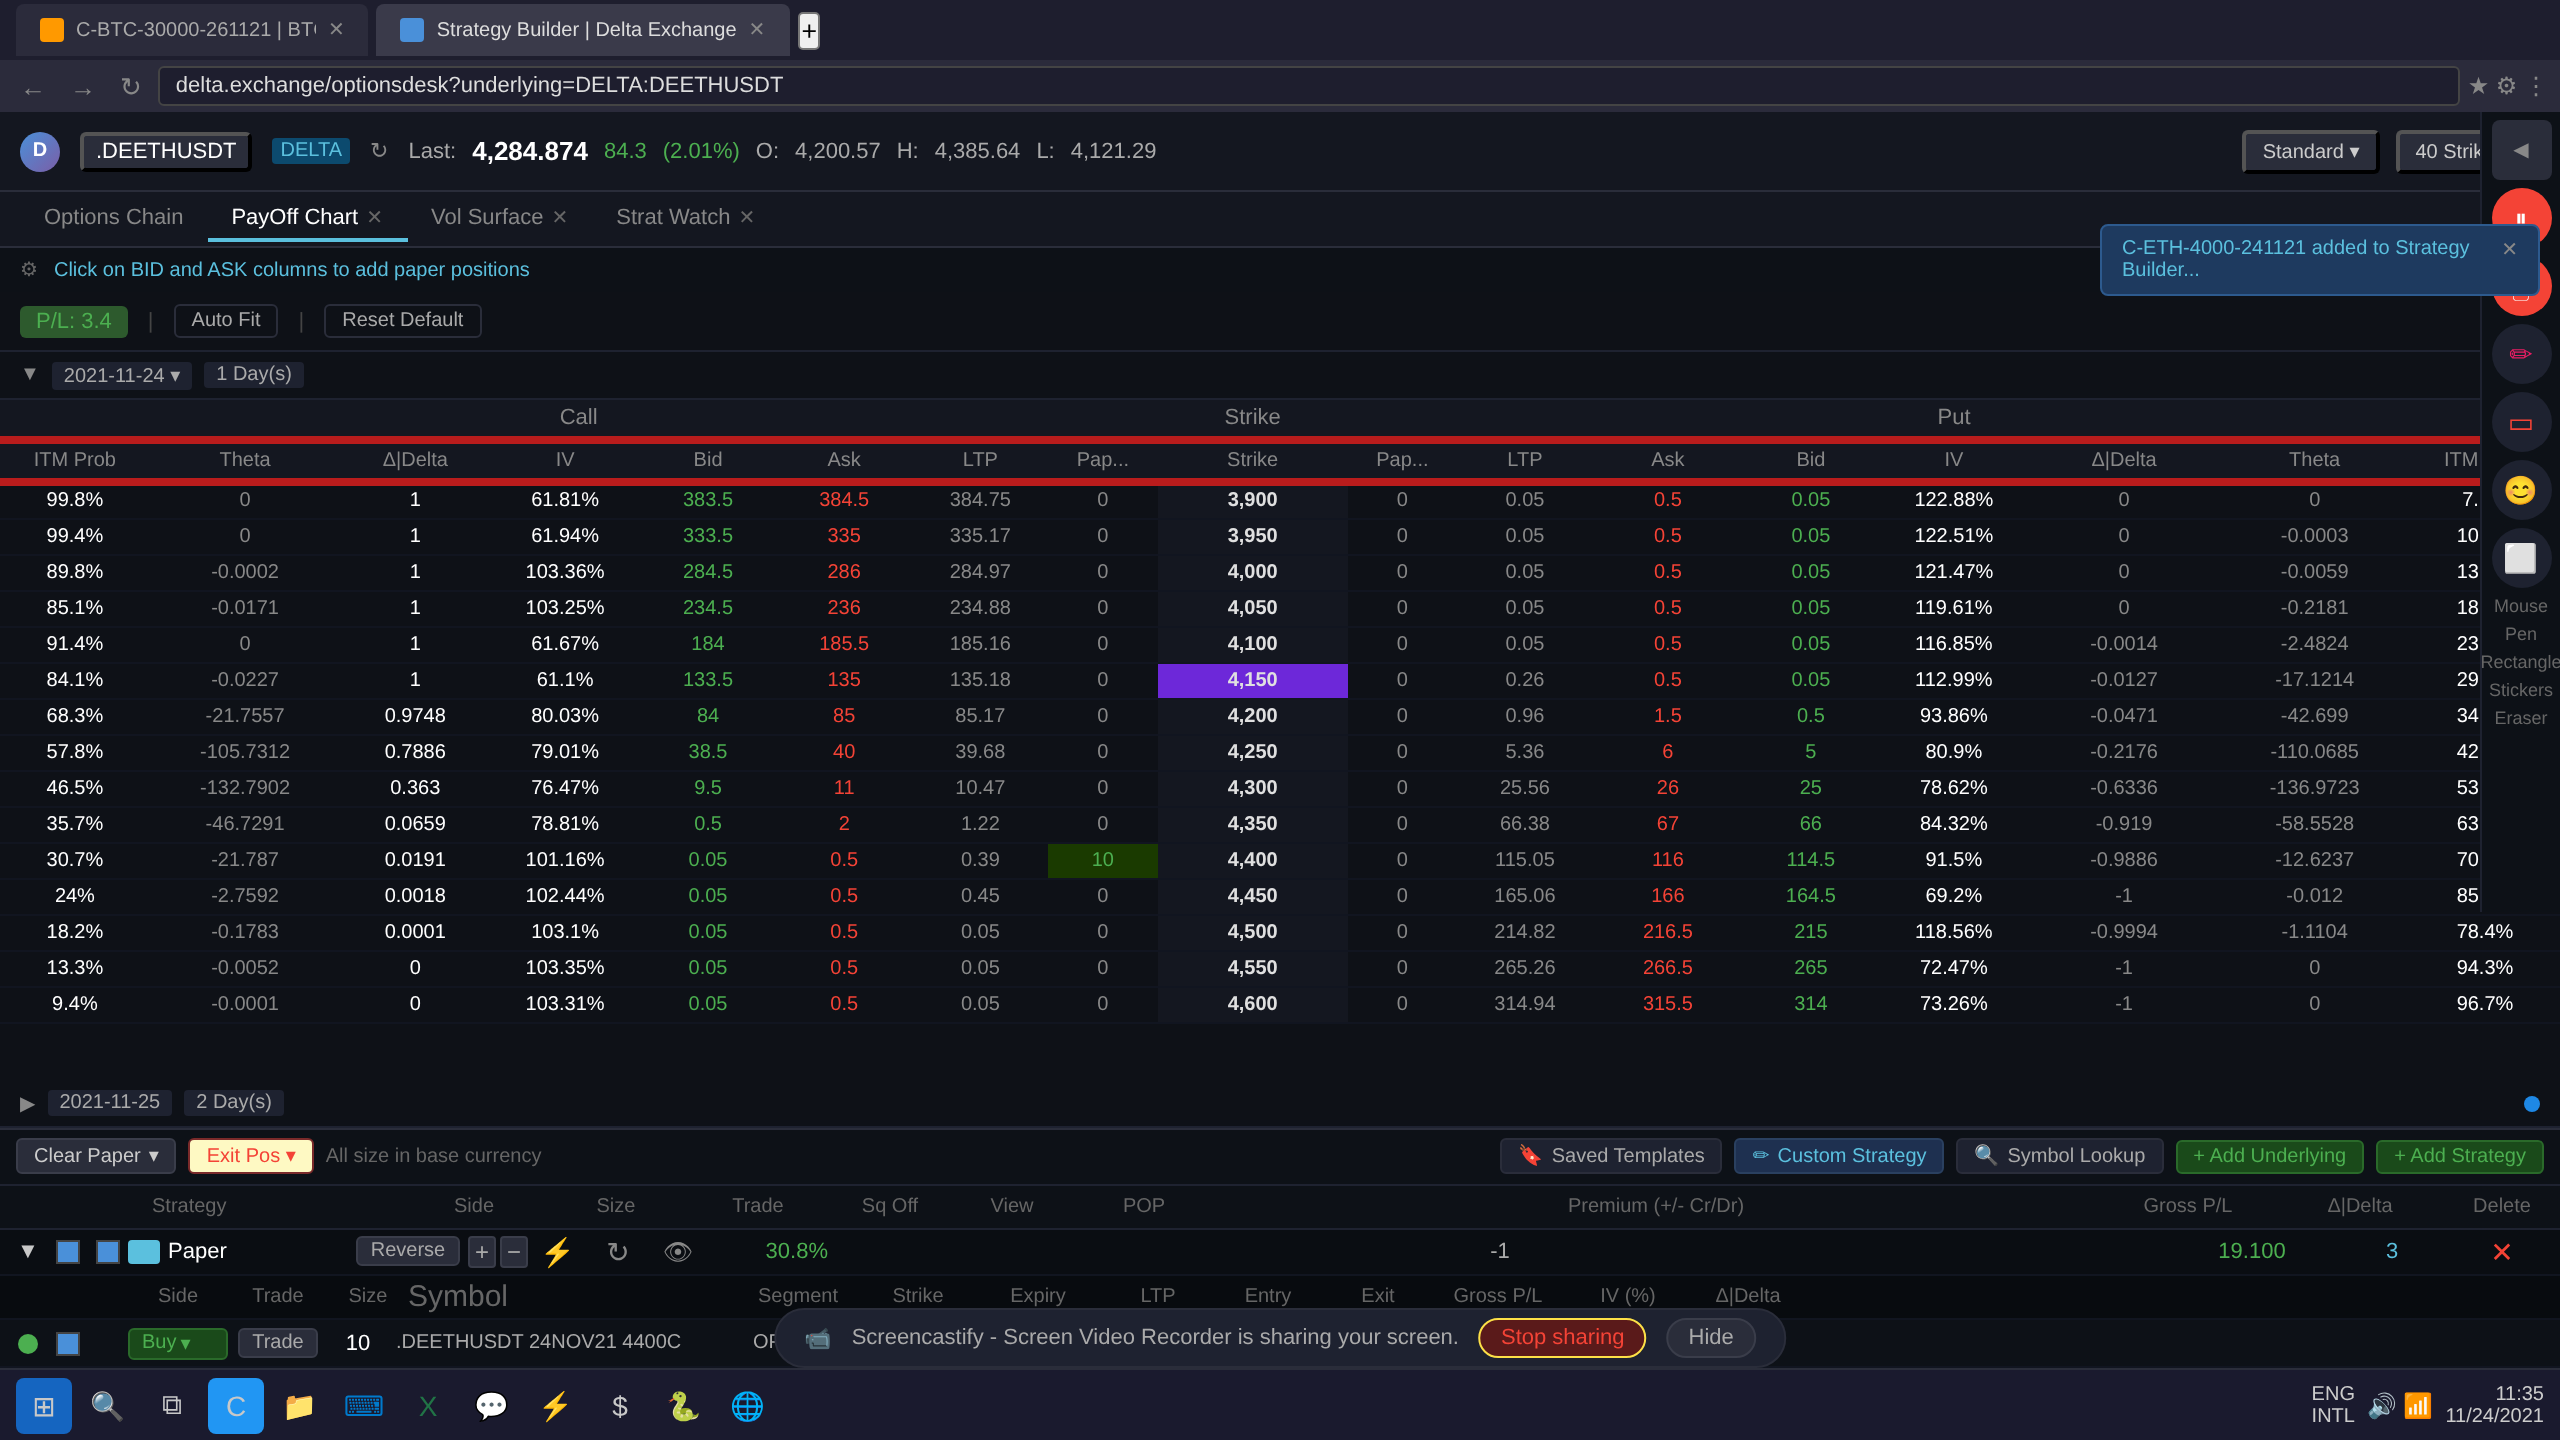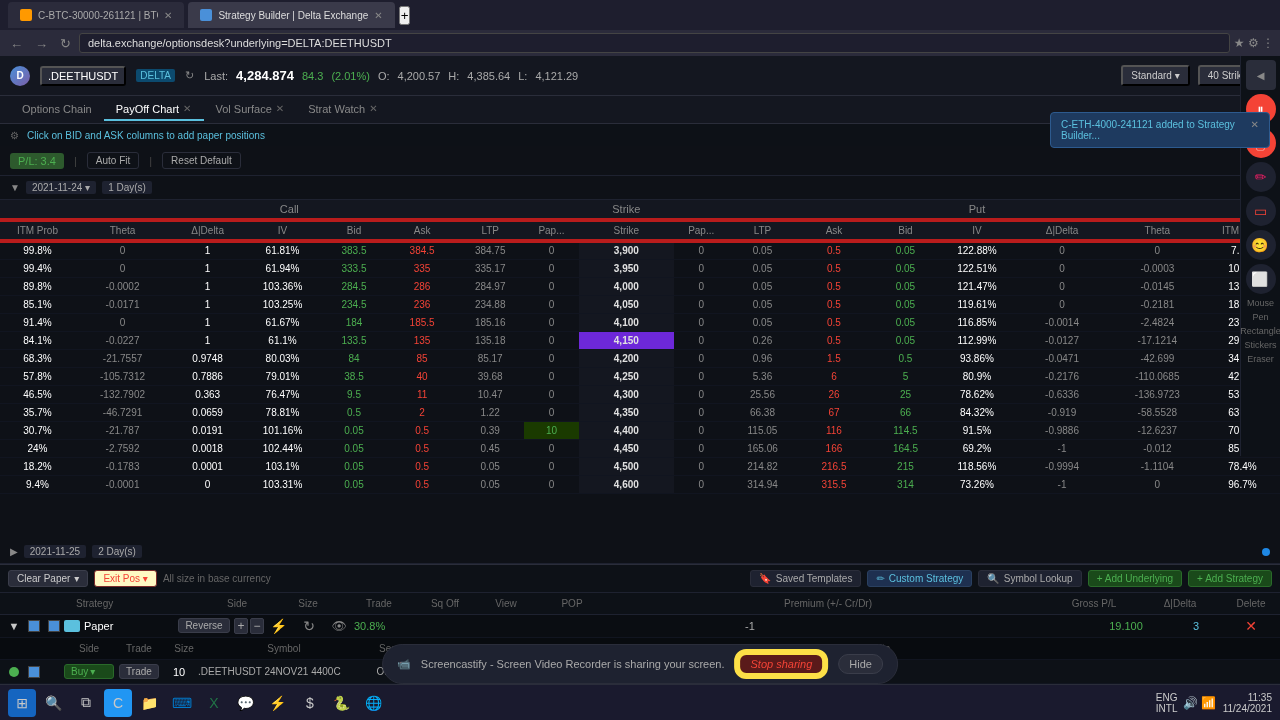--- a/index.html
+++ b/index.html
@@ -521,26 +521,25 @@
       display: flex;
       align-items: center;
       gap: 10px;
       font-size: 11px;
       color: #aaa;
       z-index: 200;
     }
     .stop-sharing-btn {
       background: #5a1a1a;
       color: #f44336;
-      border: 6px solid #fde047;
+      border: 1px solid #fde047;
       padding: 3px 10px;
       border-radius: 12px;
       font-size: 11px;
       cursor: pointer;
-      font-style: italic;
     }
     .hide-btn {
       background: #2a2d3a;
       color: #aaa;
       border: 1px solid #3a3d4a;
       padding: 3px 10px;
       border-radius: 12px;
       font-size: 11px;
       cursor: pointer;
     }
@@ -806,21 +805,21 @@
       <td class="ask-cell">286</td>
       <td class="text-gray">284.97</td>
       <td class="text-gray" style="">0</td>
       <td class="strike-cell" style="background:#141720;font-weight:bold;">4,000</td>
       <td class="text-gray">0</td>
       <td class="text-gray">0.05</td>
       <td class="ask-cell">0.5</td>
       <td class="bid-cell">0.05</td>
       <td class="text-white">121.47%</td>
       <td class="text-gray">0</td>
-      <td class="text-gray">-0.0145</td>
+      <td class="text-gray">-0.0059</td>
       <td class="text-white">13.9%</td>
     </tr>
               <tr>
       <td class="text-white">85.1%</td>
       <td class="text-gray">-0.0171</td>
       <td class="text-white">1</td>
       <td class="text-white">103.25%</td>
       <td class="bid-cell">234.5</td>
       <td class="ask-cell">236</td>
       <td class="text-gray">234.88</td>
@@ -998,20 +997,39 @@
       <td class="text-gray" style="">0</td>
       <td class="strike-cell" style="background:#141720;font-weight:bold;">4,500</td>
       <td class="text-gray">0</td>
       <td class="text-gray">214.82</td>
       <td class="ask-cell">216.5</td>
       <td class="bid-cell">215</td>
       <td class="text-white">118.56%</td>
       <td class="text-gray">-0.9994</td>
       <td class="text-gray">-1.1104</td>
       <td class="text-white">78.4%</td>
+    </tr>
+              <tr>
+      <td class="text-white">13.3%</td>
+      <td class="text-gray">-0.0052</td>
+      <td class="text-white">0</td>
+      <td class="text-white">103.35%</td>
+      <td class="bid-cell">0.05</td>
+      <td class="ask-cell">0.5</td>
+      <td class="text-gray">0.05</td>
+      <td class="text-gray" style="">0</td>
+      <td class="strike-cell" style="background:#141720;font-weight:bold;">4,550</td>
+      <td class="text-gray">0</td>
+      <td class="text-gray">265.26</td>
+      <td class="ask-cell">266.5</td>
+      <td class="bid-cell">265</td>
+      <td class="text-white">72.47%</td>
+      <td class="text-gray">-1</td>
+      <td class="text-gray">0</td>
+      <td class="text-white">94.3%</td>
     </tr>
               <tr>
       <td class="text-white">9.4%</td>
       <td class="text-gray">-0.0001</td>
       <td class="text-white">0</td>
       <td class="text-white">103.31%</td>
       <td class="bid-cell">0.05</td>
       <td class="ask-cell">0.5</td>
       <td class="text-gray">0.05</td>
       <td class="text-gray" style="">0</td>
@@ -1106,36 +1124,36 @@
         </div>
         <div style="width:30px;display:flex;align-items:center;justify-content:center;">
           <span style="color:#888;font-size:14px;cursor:pointer;">⚡</span>
         </div>
         <div style="width:30px;display:flex;align-items:center;justify-content:center;">
           <span style="color:#888;font-size:14px;cursor:pointer;">↻</span>
         </div>
         <div style="width:30px;display:flex;align-items:center;justify-content:center;">
           <span style="color:#888;font-size:12px;cursor:pointer;">👁</span>
         </div>
-        <div style="width:60px;text-align:left;color:#4caf50;font-size:11px;">30.8%</div>
+        <div style="width:60px;text-align:right;color:#4caf50;font-size:11px;">30.8%</div>
         <div style="flex:1;text-align:center;color:#aaa;font-size:11px;">-1</div>
         <div style="width:80px;text-align:center;color:#4caf50;font-size:11px;">19.100</div>
         <div style="width:60px;text-align:center;color:#5bc0de;font-size:11px;">3</div>
         <div style="width:50px;text-align:center;">
           <button style="background:none;border:none;color:#f44336;cursor:pointer;font-size:14px;">✕</button>
         </div>
       </div>
 
       <div class="strategy-row-sub" style="background:#080b0f;">
         <div style="width:30px;"></div>
         <div style="width:30px;"></div>
         <div style="width:50px;color:#666;font-size:10px;text-align:center;">Side</div>
         <div style="width:50px;color:#666;font-size:10px;text-align:center;">Trade</div>
         <div style="width:40px;color:#666;font-size:10px;text-align:center;">Size</div>
-        <div style="width:160px;color:#666;font-size:10px;text-align:center;">Symbol</div>
+        <div style="width:160px;color:#666;font-size:15px;">Symbol</div>
         <div style="width:70px;color:#666;font-size:10px;text-align:center;">Segment</div>
         <div style="width:50px;color:#666;font-size:10px;text-align:center;">Strike</div>
         <div style="width:70px;color:#666;font-size:10px;text-align:center;">Expiry</div>
         <div style="width:50px;color:#666;font-size:10px;text-align:center;">LTP</div>
         <div style="width:60px;color:#666;font-size:10px;text-align:center;">Entry</div>
         <div style="width:50px;color:#666;font-size:10px;text-align:center;">Exit</div>
         <div style="width:70px;color:#666;font-size:10px;text-align:center;">Gross P/L</div>
         <div style="width:60px;color:#666;font-size:10px;text-align:center;">IV (%)</div>
         <div style="width:60px;color:#666;font-size:10px;text-align:center;">Δ|Delta</div>
       </div>

